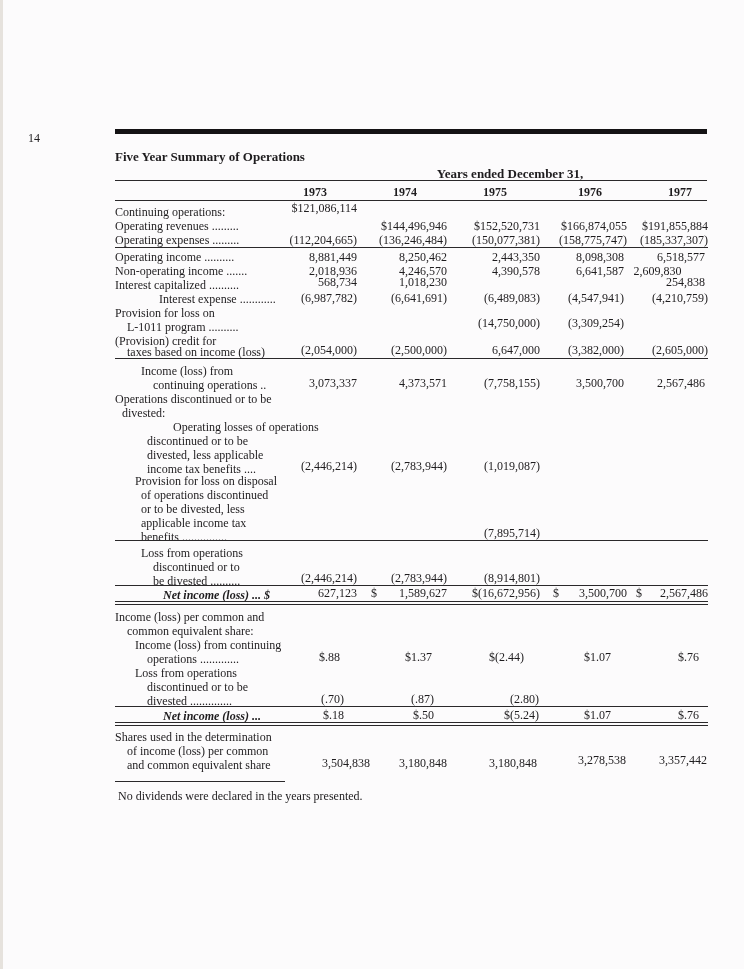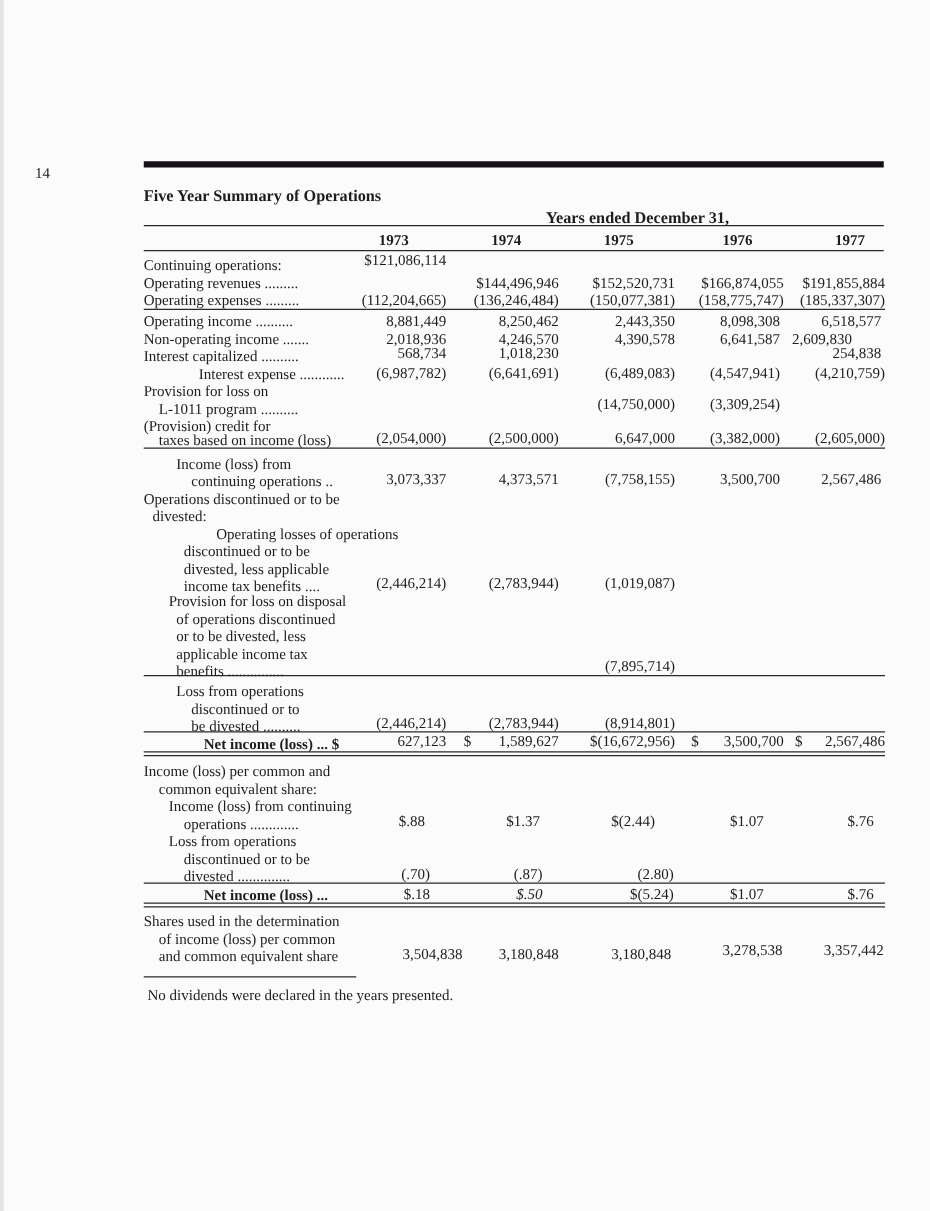--- a/index.html
+++ b/index.html
@@ -8,21 +8,21 @@
     background: #fcfbfc;
     font-family: "Liberation Serif", "DejaVu Serif", serif;
     color: #1e1c1e;
   }
   .left-edge { position: absolute; left: 0; top: 0; width: 3px; height: 969px; background: #e6e2dd; }
   .page-number { position: absolute; left: 28px; top: 131px; font-size: 12px; }
   .top-rule { position: absolute; left: 115px; top: 129px; width: 592px; height: 5px; background: #141214; }
   .section-title { position: absolute; left: 115px; top: 149px; font-size: 13px; font-weight: bold; }
   .hrule { position: absolute; height: 1px; background: #2a282a; }
   .t { position: absolute; font-size: 12px; line-height: 14px; white-space: nowrap; }
-  .b { font-weight: bold; }
+  .b { font-weight: bold; font-style: italic; }
   .years-heading { position: absolute; left: 380px; top: 166px; width: 260px; font-size: 13px; font-weight: bold; text-align: center; }
   .year { position: absolute; top: 185px; font-size: 12px; font-weight: bold; width: 60px; text-align: center; }
   .footnote { position: absolute; left: 118px; top: 789px; font-size: 12px; }
 </style>
 </head>
 <body>
 
 <div class="left-edge"></div>
 <div class="page-number">14</div>
 <div class="top-rule"></div>
@@ -138,21 +138,21 @@
     <div class="t" style="left: 604px; top: 650px; width: 95px; text-align: right;">$.76</div>
     <div class="t" style="left: 135px; top: 666px;">Loss from operations</div>
     <div class="t" style="left: 147px; top: 680px;">discontinued or to be</div>
     <div class="t" style="left: 147px; top: 694px;">divested ..............</div>
     <div class="t" style="left: 249px; top: 692px; width: 95px; text-align: right;">(.70)</div>
     <div class="t" style="left: 339px; top: 692px; width: 95px; text-align: right;">(.87)</div>
     <div class="t" style="left: 444px; top: 692px; width: 95px; text-align: right;">(2.80)</div>
     <div class="hrule" style="left: 115px; top: 706px; width: 593px;"></div>
     <div class="t b" style="left: 163px; top: 709px;">Net income (loss) ...</div>
     <div class="t" style="left: 249px; top: 708px; width: 95px; text-align: right;">$.18</div>
-    <div class="t" style="left: 339px; top: 708px; width: 95px; text-align: right; font-style: italic;">$.50</div>
+    <div class="t" style="left: 339px; top: 708px; width: 95px; text-align: right;">$.50</div>
     <div class="t" style="left: 444px; top: 708px; width: 95px; text-align: right;">$(5.24)</div>
     <div class="t" style="left: 516px; top: 708px; width: 95px; text-align: right;">$1.07</div>
     <div class="t" style="left: 604px; top: 708px; width: 95px; text-align: right;">$.76</div>
     <div class="hrule" style="left: 115px; top: 722px; width: 593px;"></div>
     <div class="hrule" style="left: 115px; top: 725px; width: 593px;"></div>
     <div class="t" style="left: 115px; top: 730px;">Shares used in the determination</div>
     <div class="t" style="left: 127px; top: 744px;">of income (loss) per common</div>
     <div class="t" style="left: 127px; top: 758px;">and common equivalent share</div>
     <div class="t" style="left: 275px; top: 756px; width: 95px; text-align: right;">3,504,838</div>
     <div class="t" style="left: 352px; top: 756px; width: 95px; text-align: right;">3,180,848</div>

